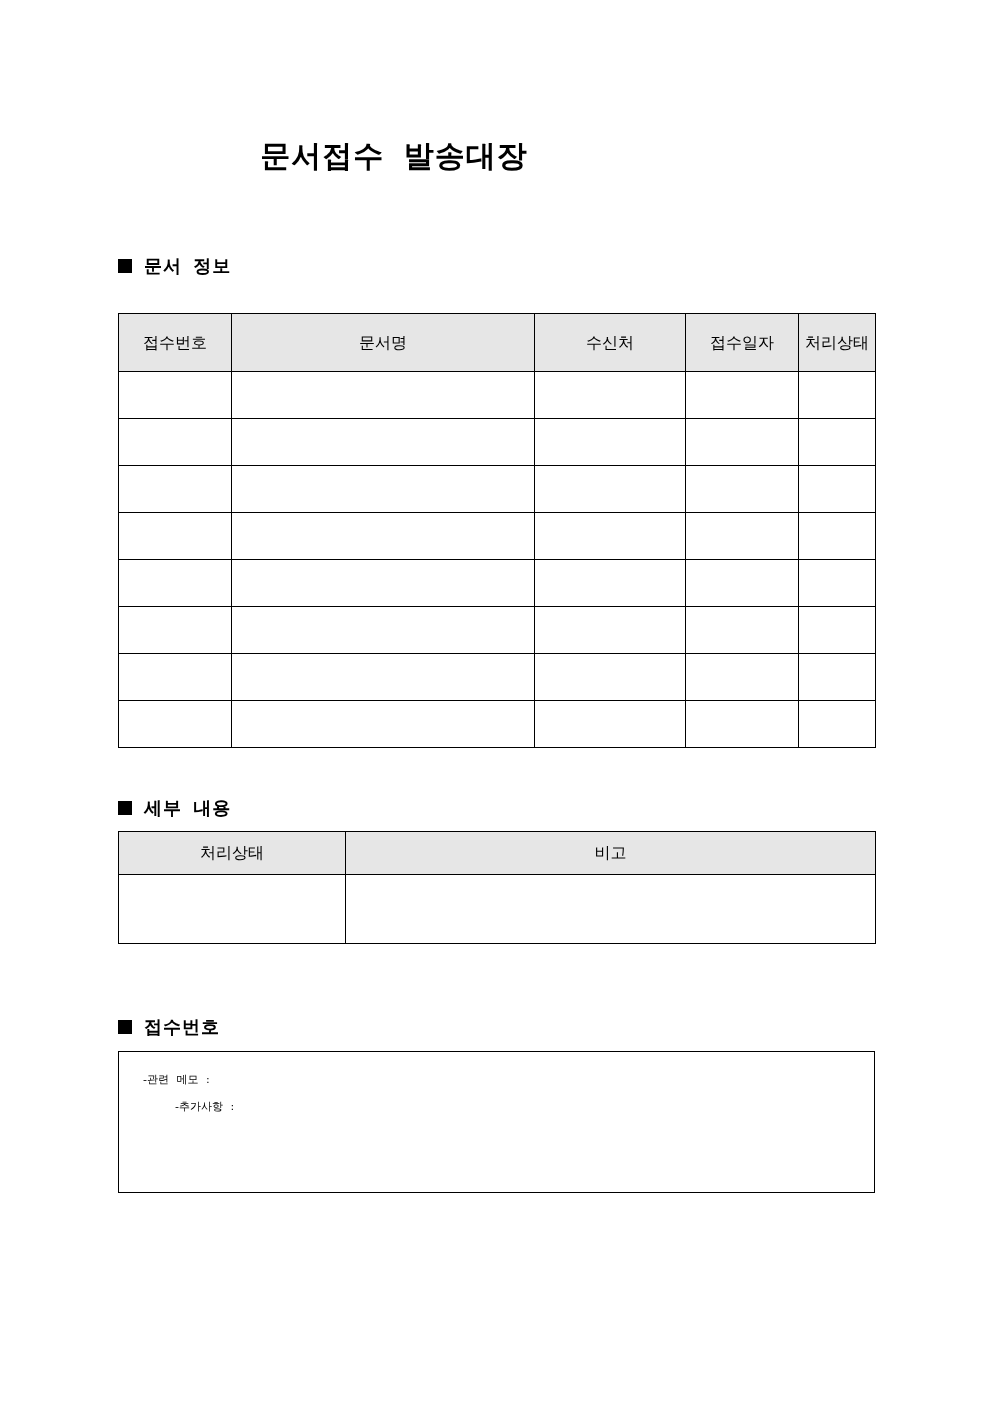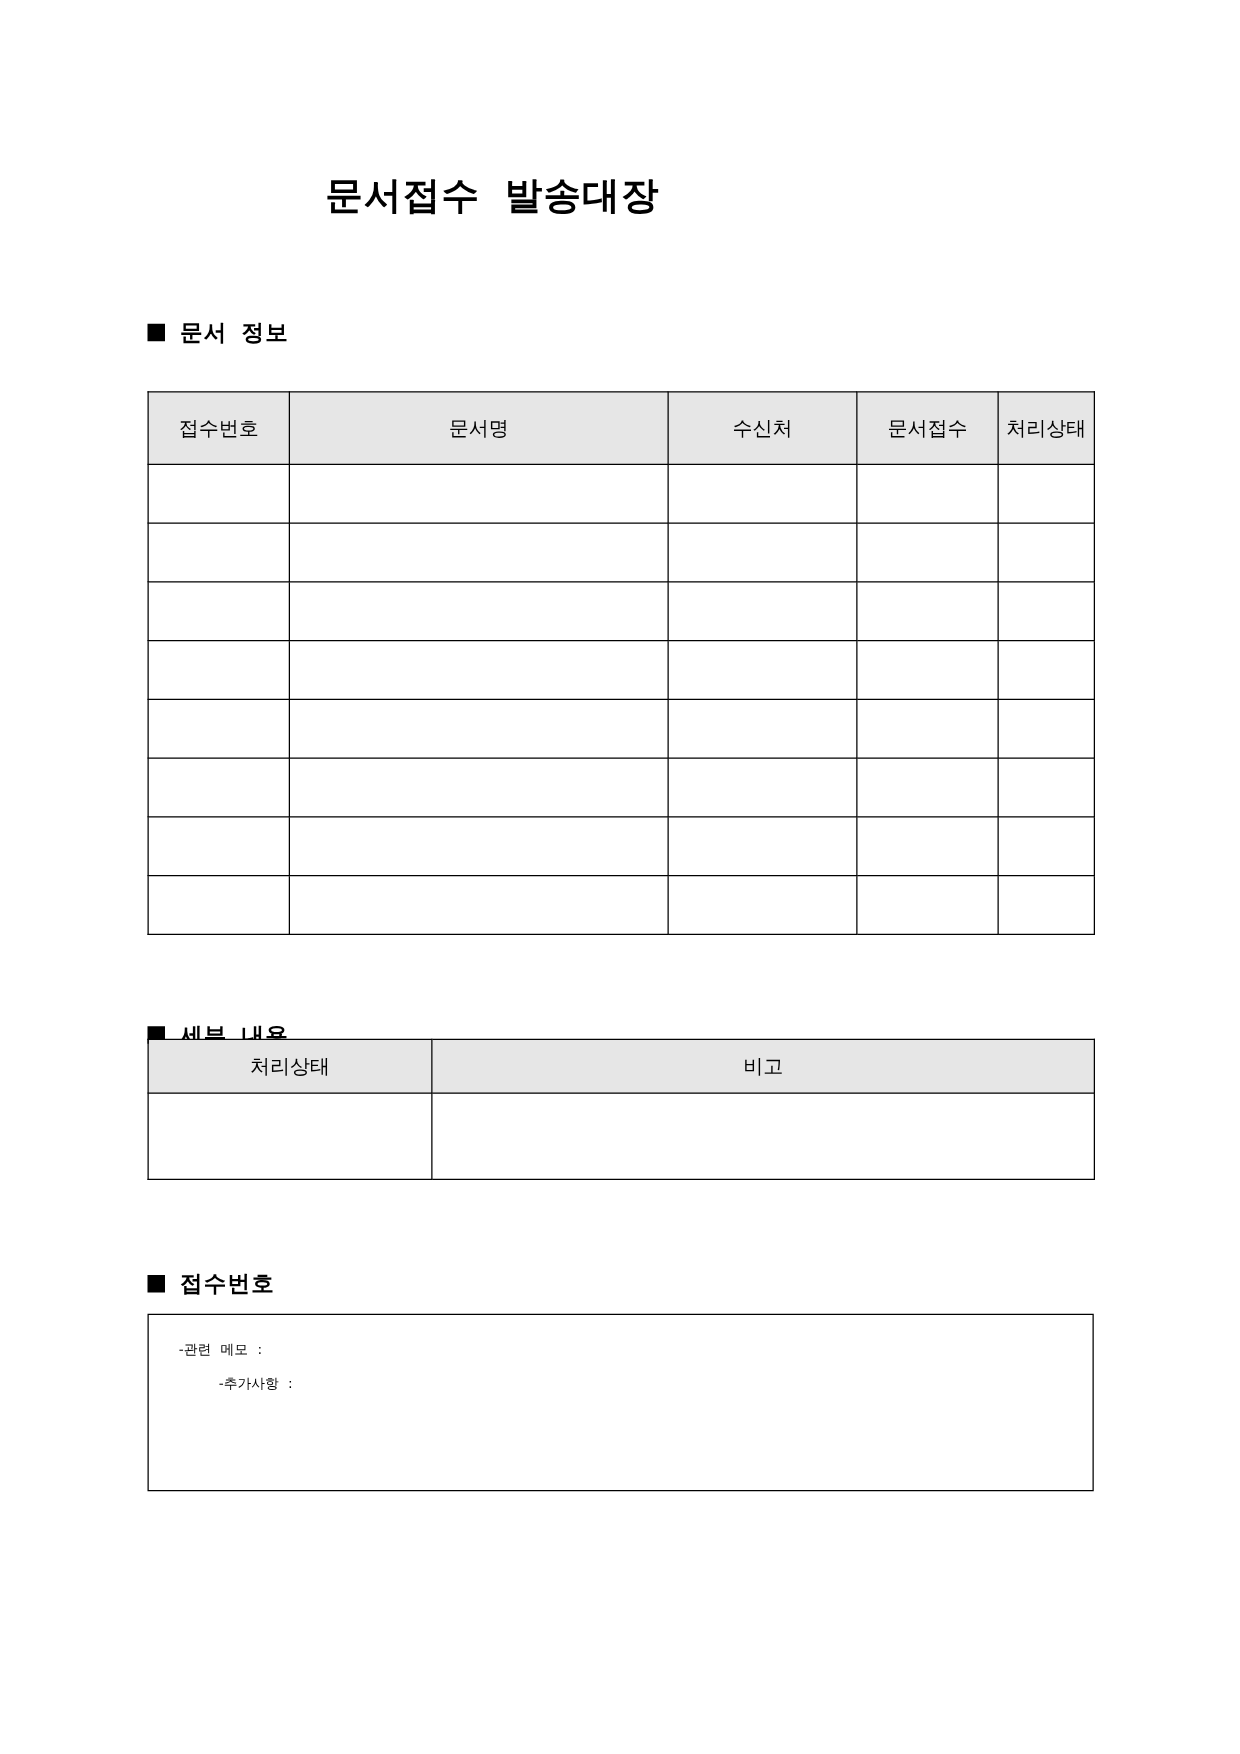--- a/index.html
+++ b/index.html
@@ -60,21 +60,21 @@
       <col style="width:303px">
       <col style="width:151px">
       <col style="width:113px">
       <col style="width:77px">
   </colgroup>
   <thead>
     <tr>
       <th>접수번호</th>
       <th>문서명</th>
       <th>수신처</th>
-      <th>문서접수</th>
+      <th>접수일자</th>
       <th style="padding:0 1px;word-break:break-all;"><span>처리상태</span></th>
     </tr>
   </thead>
   <tbody id="doc-body">
       <tr>
         <td></td>
         <td></td>
         <td></td>
         <td></td>
         <td></td>
@@ -124,21 +124,21 @@
       <tr>
         <td></td>
         <td></td>
         <td></td>
         <td></td>
         <td></td>
       </tr>
     </tbody>
 </table>
 
-<div class="section-heading" style="top:816px;">
+<div class="section-heading" style="top:796px;">
   <span class="square"></span>
   <span>세부 내용</span>
 </div>
 
 <table class="grid" id="detail-table">
   <colgroup>
     <col style="width:227px">
       <col style="width:530px">
   </colgroup>
   <thead>

